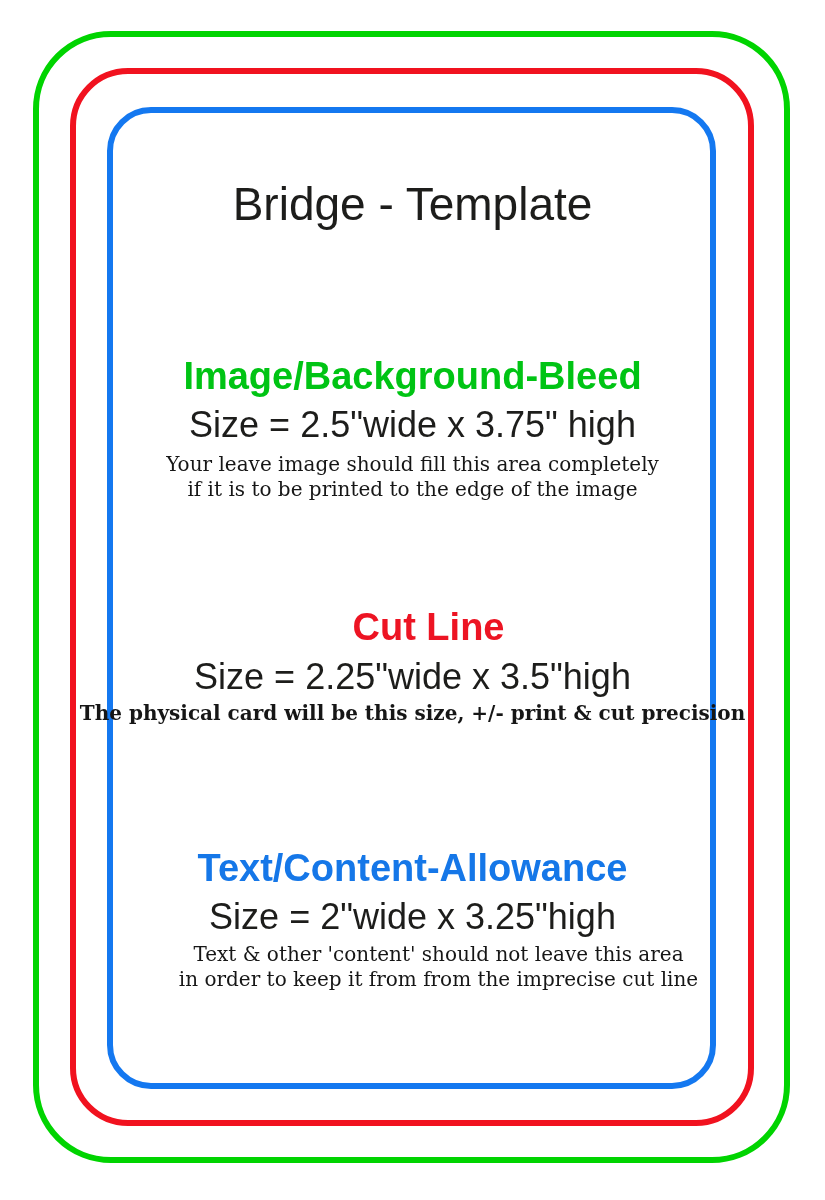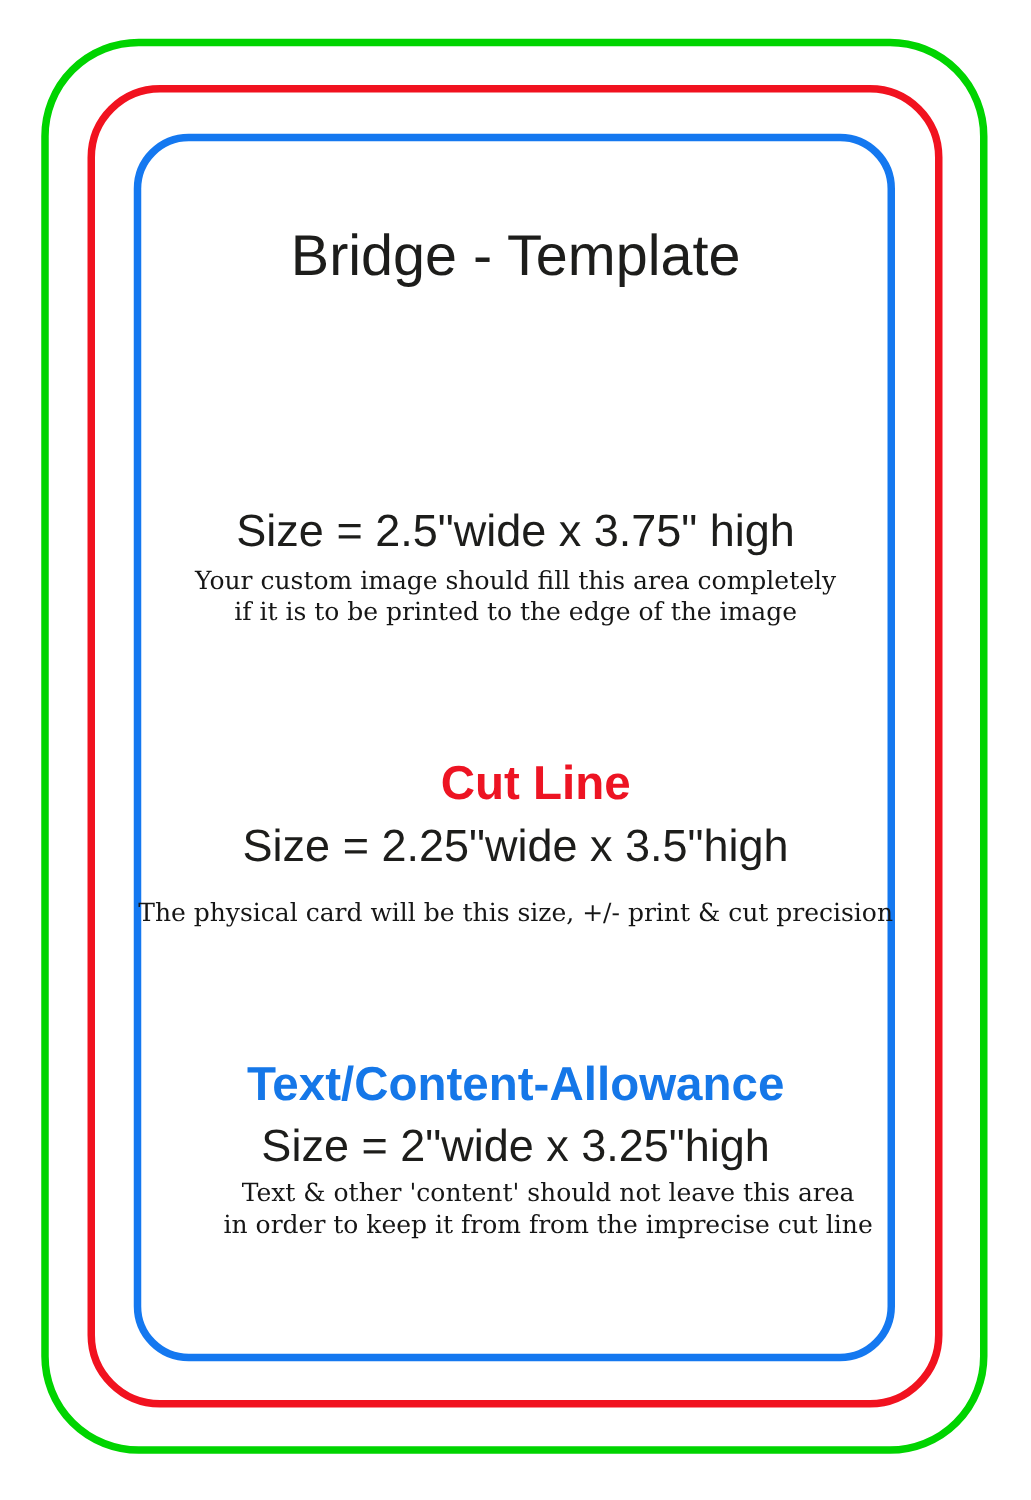--- a/index.html
+++ b/index.html
@@ -73,39 +73,40 @@
     font-family: "DejaVu Serif", serif;
     font-size: 20px;
     line-height: 25px;
     color: #161616;
   }
   .h-bleed   { top: 355px; }
   .s-bleed   { top: 404px; }
   .n-bleed   { top: 452px; }
   .h-cut     { top: 606px; padding-left: 16px; }
   .s-cut     { top: 656px; }
-  .n-cut     { top: 718px; }
+  .n-cut     { top: 701px; font-weight: bold; }
   .h-content { top: 847px; }
   .s-content { top: 896px; }
   .n-content { top: 942px; padding-left: 26px; }
 </style>
 </head>
 <body>
 
 <div class="canvas">
 
   <div class="frame frame-bleed" style="border-color: rgb(0, 212, 0);"></div>
   <div class="frame frame-cut" style="border-color: rgb(241, 18, 31);"></div>
   <div class="frame frame-content" style="border-color: rgb(20, 120, 240);"></div>
 
   <div class="txt page-title">Bridge - Template</div>
 
+  <div class="txt section-heading h-bleed" style="color: rgb(0, 196, 20);">Image/Background-Bleed</div>
   <div class="txt size-line s-bleed">Size = 2.5"wide x 3.75" high</div>
   <div class="txt note-line n-bleed">
-    <div>Your custom image should fill this area completely</div>
+    <div>Your leave image should fill this area completely</div>
     <div>if it is to be printed to the edge of the image</div>
   </div>
 
   <div class="txt section-heading h-cut" style="color: rgb(237, 20, 35);">Cut Line</div>
   <div class="txt size-line s-cut">Size = 2.25"wide x 3.5"high</div>
   <div class="txt note-line n-cut">
     <div>The physical card will be this size, +/- print &amp; cut precision</div>
   </div>
 
   <div class="txt section-heading h-content" style="color: rgb(21, 119, 232);">Text/Content-Allowance</div>

